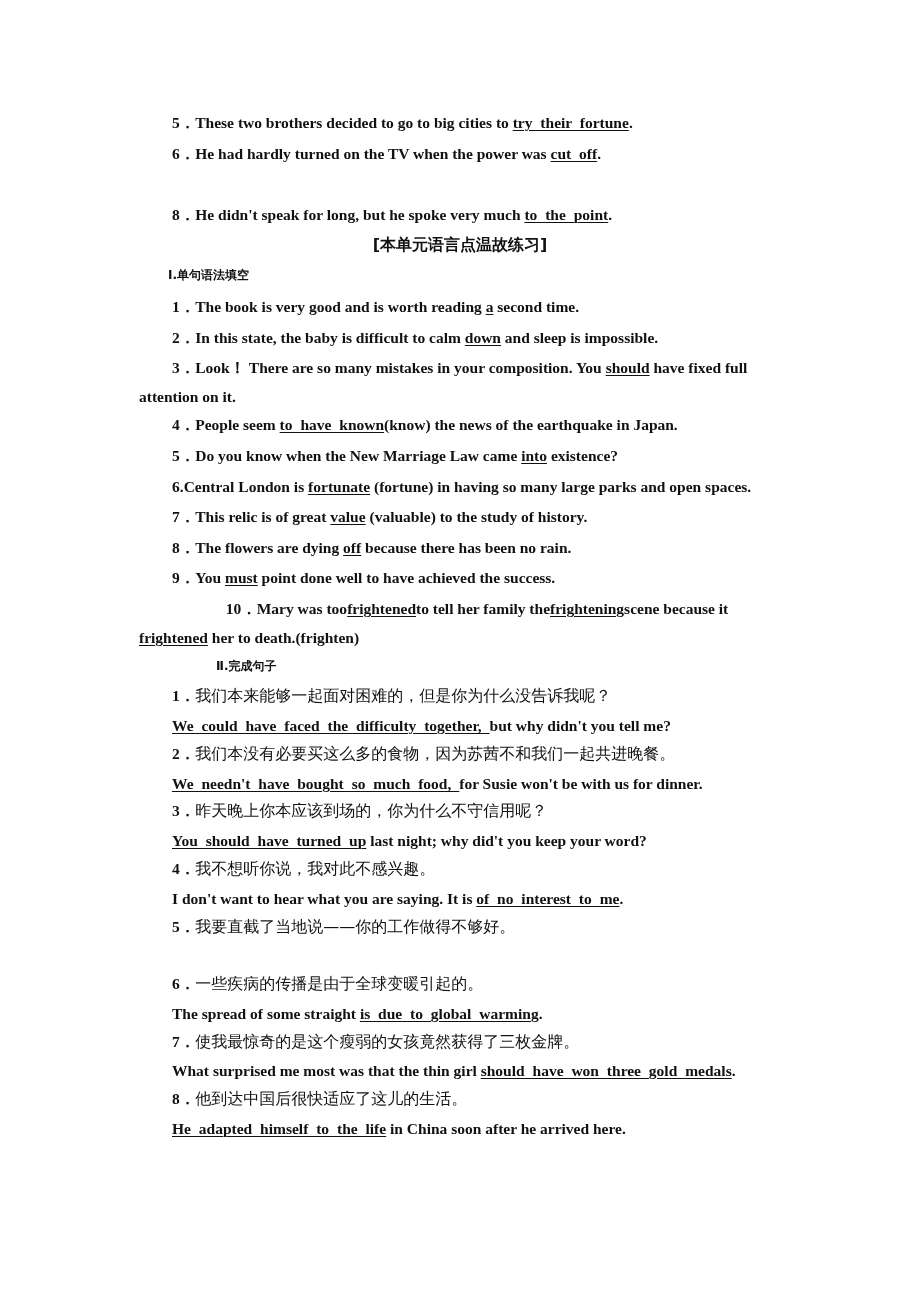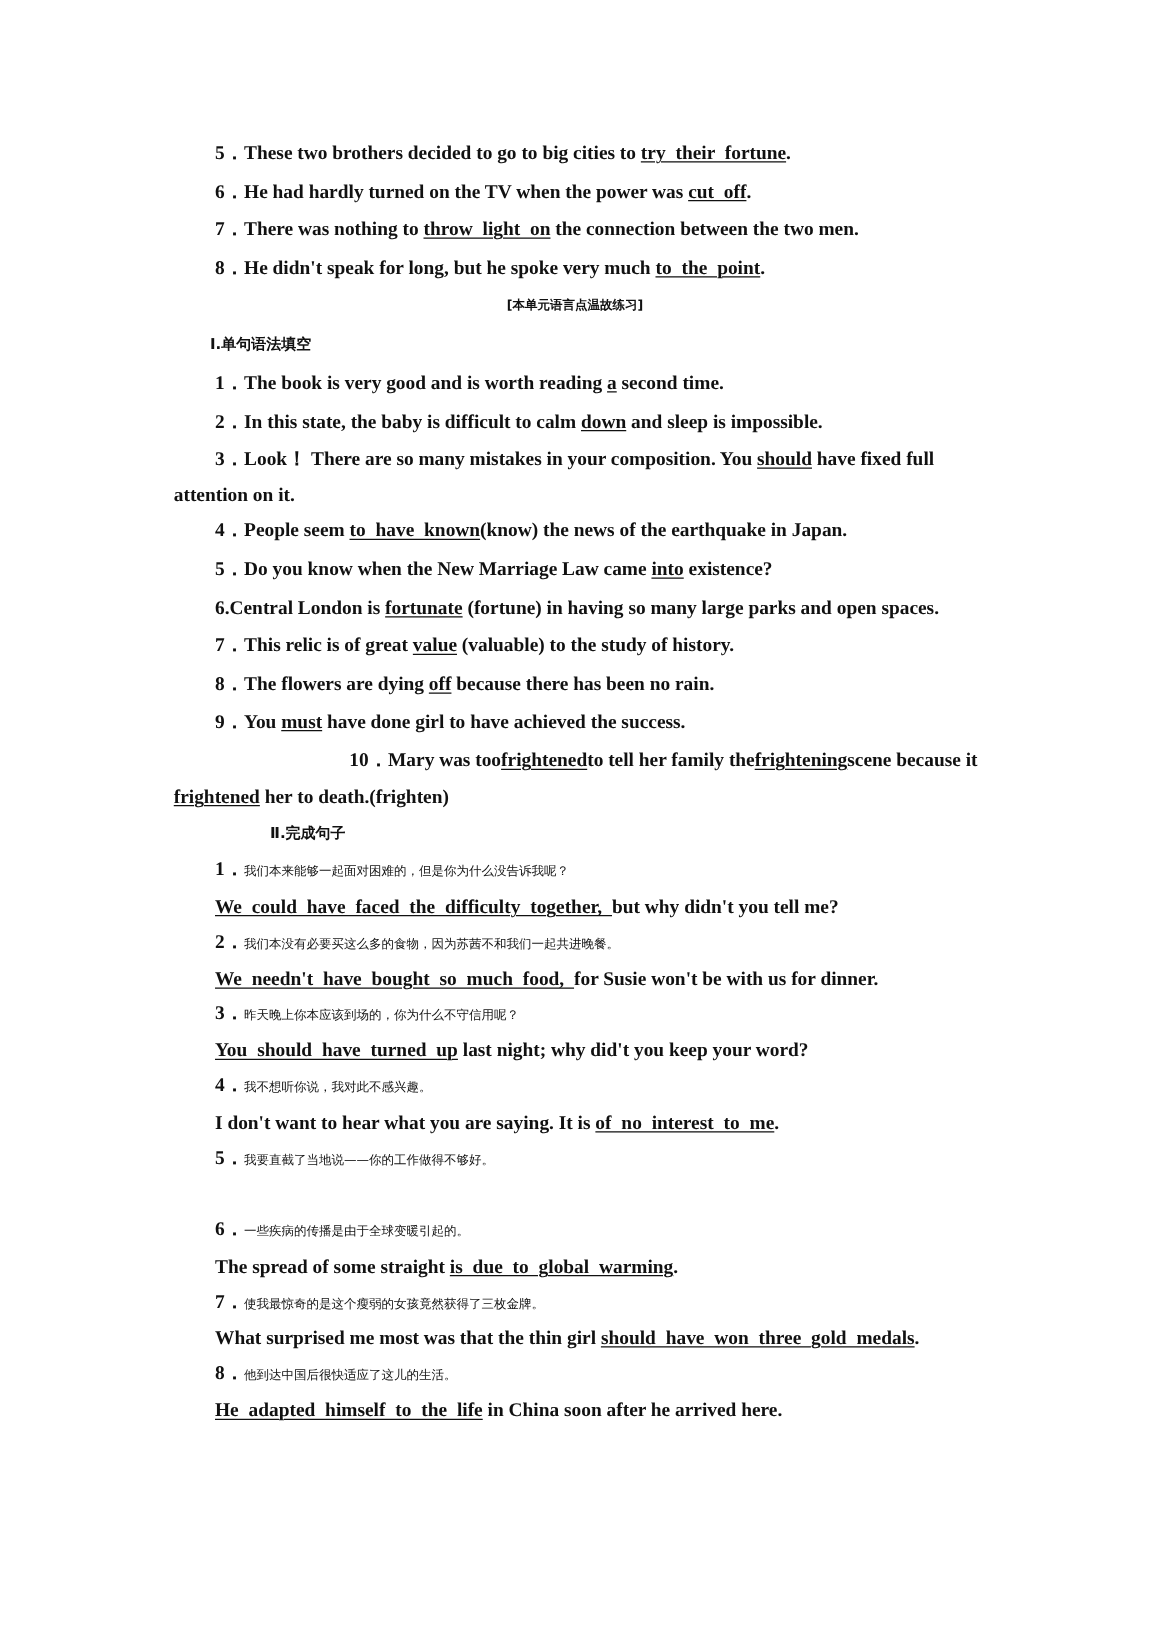--- a/index.html
+++ b/index.html
@@ -8,38 +8,35 @@
     position: absolute; left: 0; top: 0; width: 744px; height: 1302px;
     font-family: "Liberation Serif", "DejaVu Serif", serif;
     font-weight: bold; color: #111;
     font-size: 15.5px;
   }
   .line { position: absolute; white-space: nowrap; line-height: 20px; }
   .ind { left: 172px; }
   .flush { left: 139px; }
   .center { left: 0; width: 920px; text-align: center; }
   .cn { font-family: "DejaVu Sans", sans-serif; font-weight: bold; font-size: 12px; }
-  .cn-normal { font-family: "DejaVu Sans", sans-serif; font-weight: normal; font-size: 10px; }
+  .cn-normal { font-family: "DejaVu Sans", sans-serif; font-weight: normal; font-size: 16px; }
   u { text-decoration: underline; text-underline-offset: 2px; text-decoration-thickness: 1px; word-spacing: 4px; }
-  .justify { width: 610px; display: flex; justify-content: flex-end; }
+  .justify { width: 610px; display: flex; justify-content: center; }
   .justify span { white-space: nowrap; }
 </style>
 </head>
 <body>
 
 <div class="page">
 
   <div class="line ind" style="top:113px">
     <span>5．</span><span>These two brothers decided to go to big cities to </span><u>try their fortune</u><span>.</span>
   </div>
   <div class="line ind" style="top:144px">
     <span>6．</span><span>He had hardly turned on the TV when the power was </span><u>cut off</u><span>.</span>
-  </div>
-  <div class="line ind" style="top:174px">
-    <span>7．</span><span>There was nothing to </span><u>throw light on</u><span> the connection between the two men.</span>
   </div>
   <div class="line ind" style="top:205px">
     <span>8．</span><span>He didn't speak for long, but he spoke very much </span><u>to the point</u><span>.</span>
   </div>
 
   <div class="line center cn-normal" style="top:235px; font-weight:bold;">[本单元语言点温故练习]</div>
 
   <div class="line cn" style="top:265px; left:168px;">Ⅰ.单句语法填空</div>
 
   <div class="line ind" style="top:297px">
@@ -61,21 +58,21 @@
   <div class="line ind" style="top:477px">
     <span>6.</span><span>Central London is </span><u>fortunate</u><span> (fortune) in having so many large parks and open spaces.</span>
   </div>
   <div class="line ind" style="top:507px">
     <span>7．</span><span>This relic is of great </span><u>value</u><span> (valuable) to the study of history.</span>
   </div>
   <div class="line ind" style="top:538px">
     <span>8．</span><span>The flowers are dying </span><u>off</u><span> because there has been no rain.</span>
   </div>
   <div class="line ind" style="top:568px">
-    <span>9．</span><span>You </span><u>must</u><span> have done girl to have achieved the success.</span>
+    <span>9．</span><span>You </span><u>must</u><span> point done well to have achieved the success.</span>
   </div>
   <div class="line ind justify" style="top:599px">
     <span>10．</span>
     <span>Mary was too </span>
     <u>frightened</u>
     <span> to tell her family the </span>
     <u>frightening</u>
     <span> scene because it</span>
   </div>
   <div class="line flush" style="top:628px">

